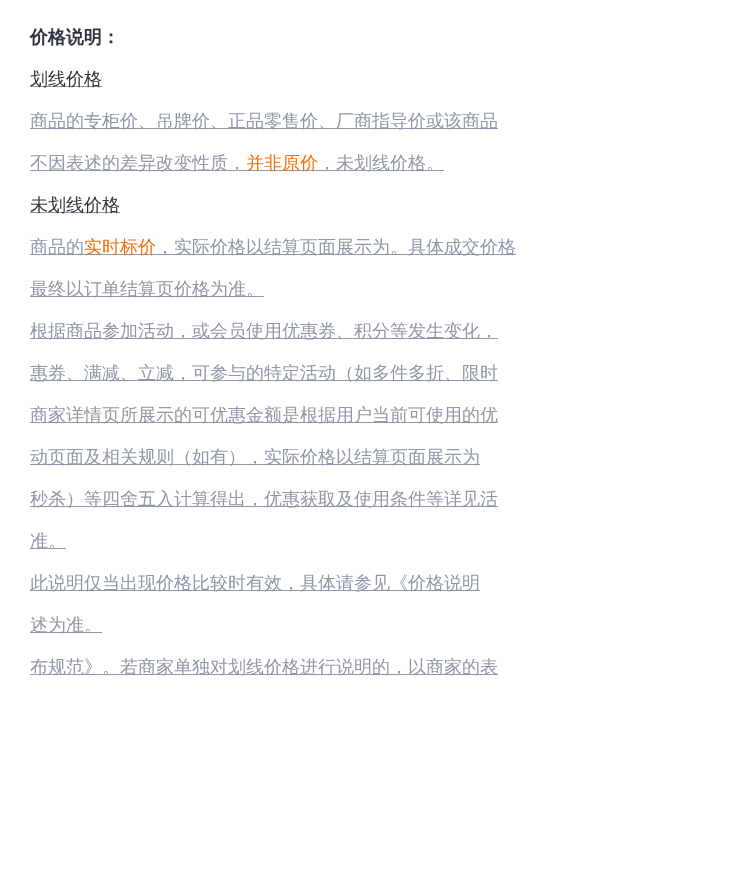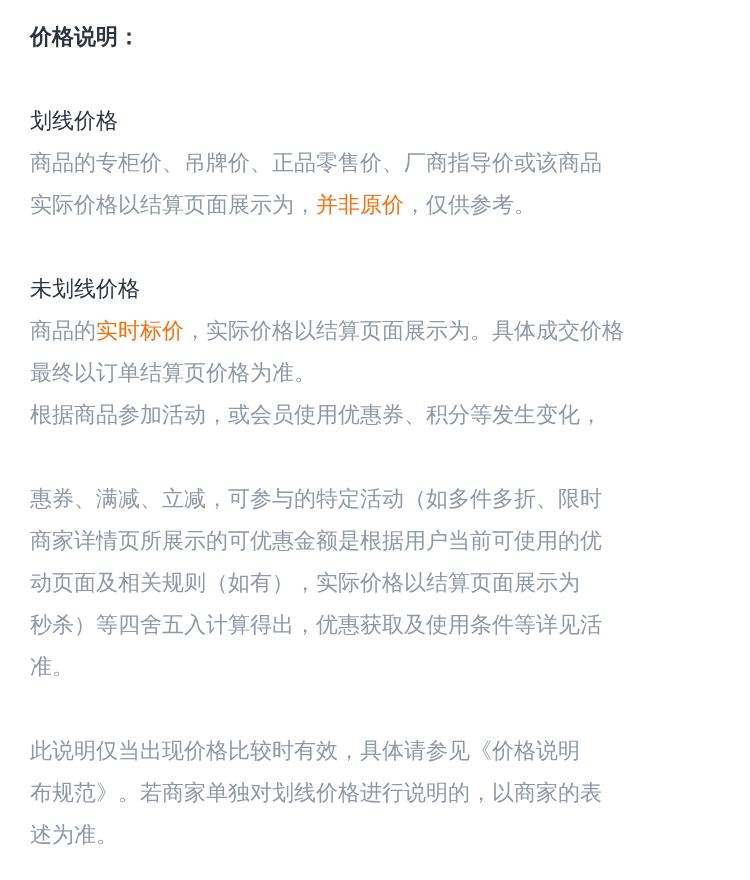--- a/index.html
+++ b/index.html
@@ -10,30 +10,30 @@
   body {
     width: 750px;
     height: 880px;
     overflow: hidden;
     font-family: "Liberation Sans", "DejaVu Sans", sans-serif;
   }
   .doc {
     box-sizing: border-box;
     width: 750px;
     padding: 16px 10px 0 30px;
-    font-size: 22px;
+    font-size: 18px;
     line-height: 42px;
     color: var(--body-color, #8f97a8);
   }
   .doc-title {
     color: var(--title-color, #2e3340);
     font-weight: 600;
   }
   .section {
-    margin-top: 42px;
+    text-decoration: underline;
   }
   .section-heading {
     color: var(--heading-color, #2e3340);
     font-weight: 400;
   }
   .line {
     white-space: nowrap;
   }
   .seg {
     color: var(--body-color, #8f97a8);
@@ -45,34 +45,34 @@
 </style>
 </head>
 <body style="background: rgb(255, 255, 255);">
 
 <div class="doc">
   <div class="doc-title">价格说明：</div>
   <div id="sections">
       <div class="section">
         <div class="section-heading">划线价格</div>
         <div class="line"><span class="seg">商品的专柜价、吊牌价、正品零售价、厂商指导价或该商品</span></div>
-        <div class="line"><span class="seg">实际价格以结算页面展示为，</span><span class="seg hl">并非原价</span><span class="seg">，仅供参考。</span></div>
+        <div class="line"><span class="seg">不因表述的差异改变性质，</span><span class="seg hl">并非原价</span><span class="seg">，未划线价格。</span></div>
       </div>
       <div class="section">
         <div class="section-heading">未划线价格</div>
         <div class="line"><span class="seg">商品的</span><span class="seg hl">实时标价</span><span class="seg">，实际价格以结算页面展示为。具体成交价格</span></div>
         <div class="line"><span class="seg">最终以订单结算页价格为准。</span></div>
         <div class="line"><span class="seg">根据商品参加活动，或会员使用优惠券、积分等发生变化，</span></div>
       </div>
       <div class="section">
         <div class="line"><span class="seg">惠券、满减、立减，可参与的特定活动（如多件多折、限时</span></div>
         <div class="line"><span class="seg">商家详情页所展示的可优惠金额是根据用户当前可使用的优</span></div>
         <div class="line"><span class="seg">动页面及相关规则（如有），实际价格以结算页面展示为</span></div>
         <div class="line"><span class="seg">秒杀）等四舍五入计算得出，优惠获取及使用条件等详见活</span></div>
         <div class="line"><span class="seg">准。</span></div>
       </div>
       <div class="section">
         <div class="line"><span class="seg">此说明仅当出现价格比较时有效，具体请参见《价格说明</span></div>
+        <div class="line"><span class="seg">述为准。</span></div>
         <div class="line"><span class="seg">布规范》。若商家单独对划线价格进行说明的，以商家的表</span></div>
-        <div class="line"><span class="seg">述为准。</span></div>
       </div>
     </div>
 </div>
 
 </body></html>

